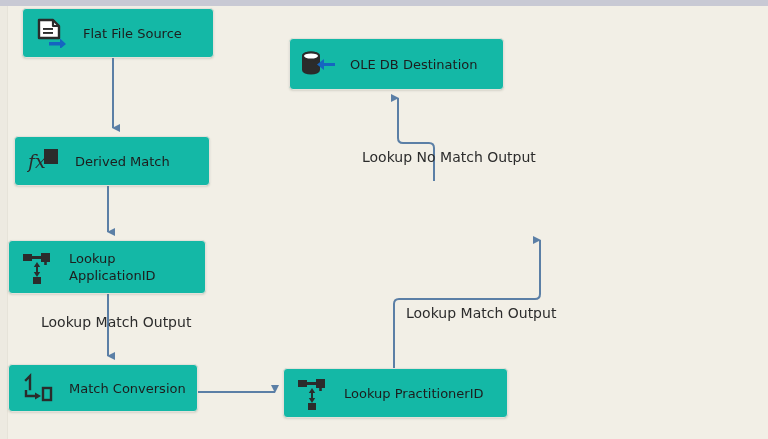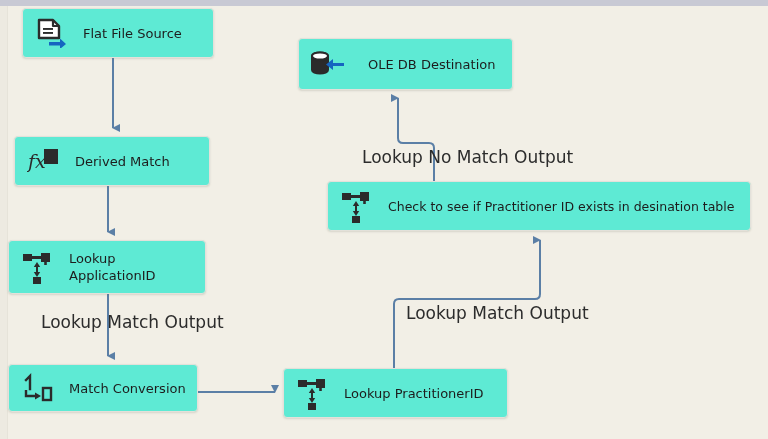--- a/index.html
+++ b/index.html
@@ -30,21 +30,21 @@
     box-sizing: border-box;
   }
   .edges-layer {
     position: absolute;
     left: 0; top: 0;
     width: 768px; height: 439px;
   }
   
   .node {
     position: absolute;
-    background: #5eead4;
+    background: #14b8a6;
     border: 1px solid #e3e1da;
     border-radius: 4px;
     box-shadow: 0 1px 2px rgba(120,118,105,0.22);
     display: flex;
     align-items: center;
     box-sizing: border-box;
   }
   .node-icon {
     flex: 0 0 auto;
     width: 38px;
@@ -63,21 +63,21 @@
     line-height: 17px;
     white-space: pre-line;
   }
   .node-label.small {
     font-size: 12.5px;
   }
   
   .edge-label {
     position: absolute;
     color: #2c2c2c;
-    font-size: 17px;
+    font-size: 14px;
     line-height: 15px;
     white-space: nowrap;
   }
 </style>
 </head>
 <body>
 
 <div id="canvas-root">
 
   <div class="top-strip"></div>
@@ -188,37 +188,22 @@
         <line x1="24.5" y1="11" x2="24.5" y2="15" stroke="#2b2b2b" stroke-width="2.6"></line>
         <line x1="16" y1="14" x2="16" y2="25" stroke="#2b2b2b" stroke-width="2"></line>
         <path d="M16,12 L12.8,17 L19.2,17 Z" fill="#2b2b2b"></path>
         <path d="M16,27 L12.8,22 L19.2,22 Z" fill="#2b2b2b"></path>
         <rect x="12" y="27" width="8" height="7" fill="#2b2b2b"></rect>
       </svg>
     </span>
     <span class="node-label">Lookup PractitionerID</span>
   </div>
 
-  <div class="node" style="left:327px; top:181px; width:424px; height:50px;">
-    <span class="node-icon">
-      <svg width="34" height="34" viewBox="0 0 34 34">
-        <rect x="2" y="4" width="9" height="7" fill="#2b2b2b"></rect>
-        <rect x="20" y="3" width="9" height="9" fill="#2b2b2b"></rect>
-        <line x1="10" y1="7.5" x2="21" y2="7.5" stroke="#2b2b2b" stroke-width="3"></line>
-        <line x1="24.5" y1="11" x2="24.5" y2="15" stroke="#2b2b2b" stroke-width="2.6"></line>
-        <line x1="16" y1="14" x2="16" y2="25" stroke="#2b2b2b" stroke-width="2"></line>
-        <path d="M16,12 L12.8,17 L19.2,17 Z" fill="#2b2b2b"></path>
-        <path d="M16,27 L12.8,22 L19.2,22 Z" fill="#2b2b2b"></path>
-        <rect x="12" y="27" width="8" height="7" fill="#2b2b2b"></rect>
-      </svg>
-    </span>
-    <span class="node-label small">Check to see if Practitioner ID exists in desination table</span>
-  </div>
-
-  <div class="node" style="left:298px; top:38px; width:215px; height:52px;gap:9px;">
+
+  <div class="node" style="left:289px; top:38px; width:215px; height:52px;">
     <span class="node-icon">
       <svg width="36" height="30" viewBox="0 0 36 30">
         <ellipse cx="10" cy="7" rx="8" ry="3.6" fill="#ffffff" stroke="#2b2b2b" stroke-width="2"></ellipse>
         <path d="M2,7 L2,21 A8,3.6 0 0,0 18,21 L18,7" fill="#2b2b2b" stroke="#2b2b2b" stroke-width="2" stroke-linejoin="round"></path>
         <ellipse cx="10" cy="7" rx="8" ry="3.6" fill="#ffffff" stroke="#2b2b2b" stroke-width="2"></ellipse>
         <path d="M2,9 L2,21 A8,3.6 0 0,0 18,21 L18,9 A8,3.6 0 0,1 2,9 Z" fill="#2b2b2b"></path>
         <path d="M34,14 L23,14 L23,10 L16,15.5 L23,21 L23,17 L34,17 Z" fill="#1565c0"></path>
       </svg>
     </span>
     <span class="node-label">OLE DB Destination</span>

